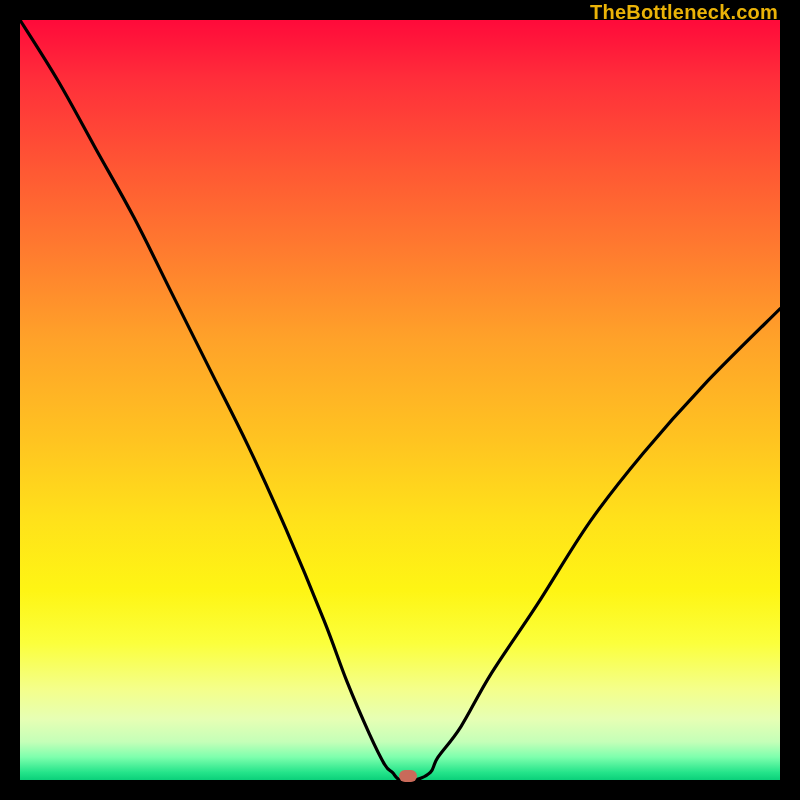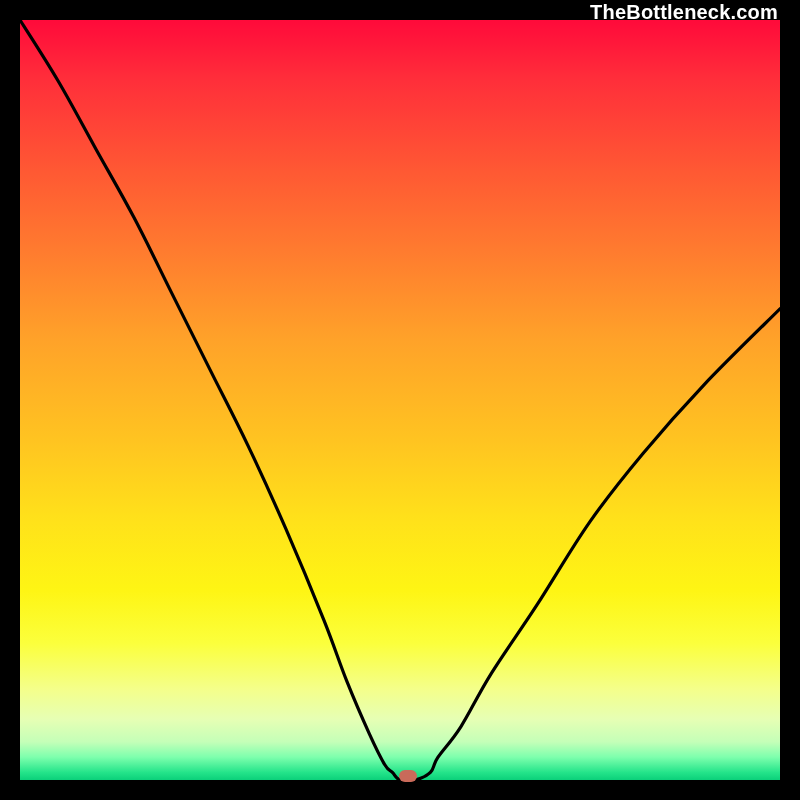--- a/index.html
+++ b/index.html
@@ -42,21 +42,21 @@
       #24e48a 99%,
       #0bd07a 100%
     );
   }
   .watermark {
     position: absolute;
     top: 1px;
     right: 22px;
     font-size: 20px;
     font-weight: 600;
-    color: #ffffff;
+    color: #eab308;
     letter-spacing: 0.2px;
   }
   svg.curve {
     position: absolute;
     left: 20px;
     top: 20px;
     width: 760px;
     height: 760px;
   }
   .marker {

